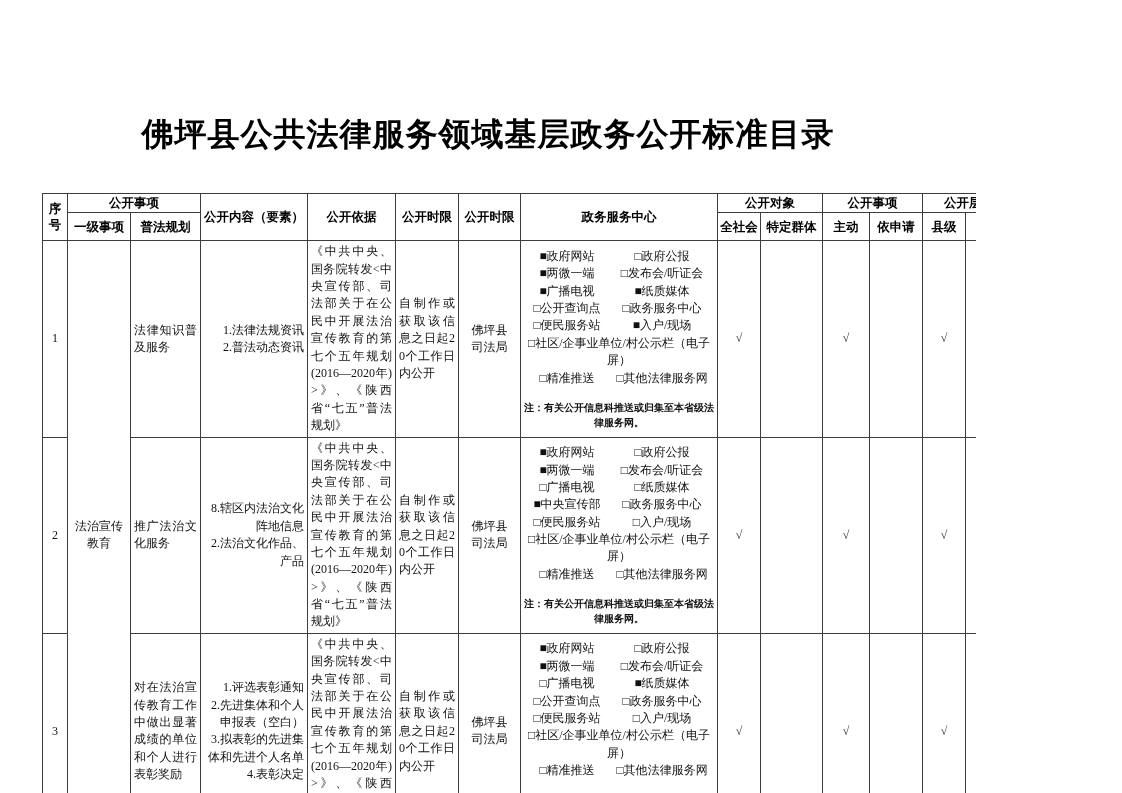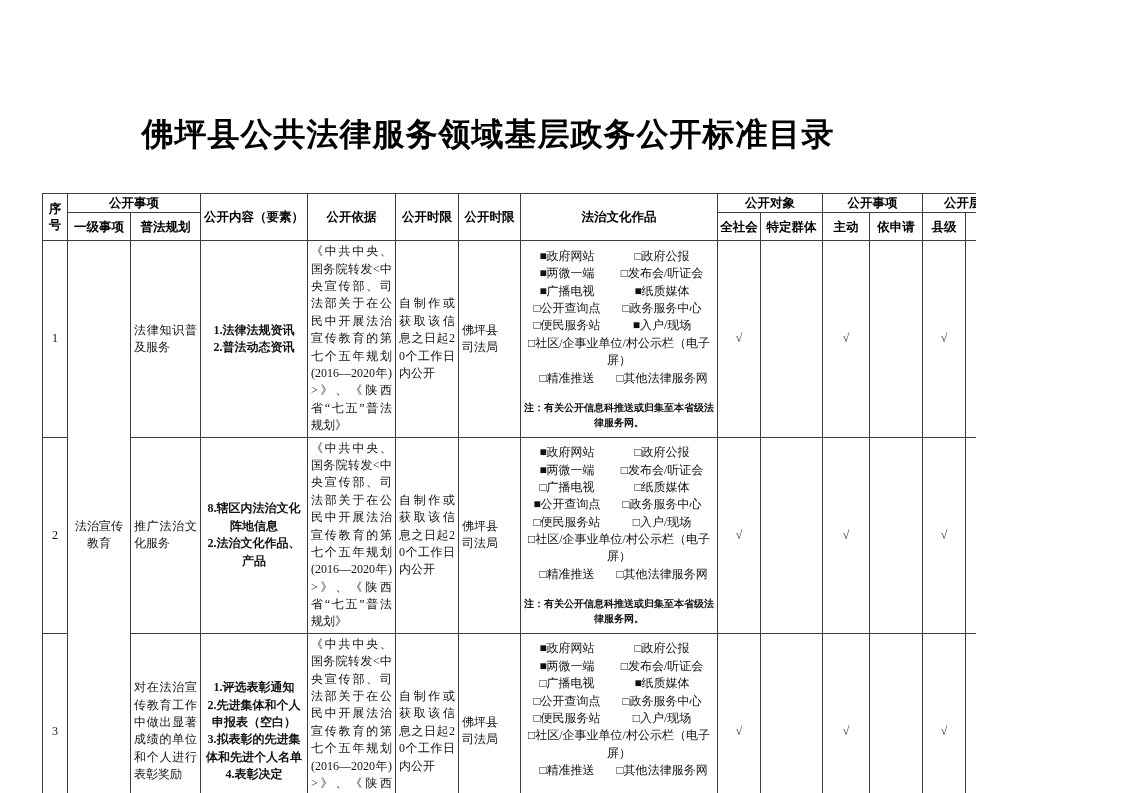--- a/index.html
+++ b/index.html
@@ -50,24 +50,24 @@
   tr.hr1 { height: 19px; }
   tr.hr2 { height: 28px; }
   th.th-channels { text-align: left; padding-left: 6px; }
   tr.r1 { height: 148px; }
   tr.r2 { height: 140px; }
   tr.r3 { height: 135px; }
   .catalog tbody td { font-size: 12px; line-height: 1.45; }
   .cell-seq { text-align: center; }
   .cell-level1 { text-align: center; line-height: 1.7; }
   .cell-level2 { text-align: justify; padding: 2px 5px; }
-  .cell-content { padding: 2px 4px; white-space: pre-line; text-align: center; font-weight: bold; }
+  .cell-content { padding: 2px 4px; white-space: pre-line; text-align: right; }
   .cell-basis { font-size: 11px; text-align: justify; padding: 2px 4px; line-height: 1.4; }
   .cell-time { text-align: justify; padding: 2px 4px; }
-  .cell-subject { white-space: pre-line; line-height: 2.1; }
+  .cell-subject { text-align: center; white-space: pre-line; line-height: 2.1; }
   .cell-channels {
     vertical-align: top;
     padding: 6px 3px 4px 6px;
     font-size: 11px;
     line-height: 1.4;
     text-align: center;
   }
   .ch-line { display: flex; }
   .ch-left { width: 86px; flex: none; }
   .ch-right { flex: 1; }
@@ -106,21 +106,21 @@
         <col style="width:50px">
     </colgroup>
     <thead>
       <tr class="hr1">
         <th rowspan="2">序号</th>
         <th colspan="2">公开事项</th>
         <th rowspan="2">公开内容（要素）</th>
         <th rowspan="2">公开依据</th>
         <th rowspan="2">公开时限</th>
         <th rowspan="2">公开时限</th>
-        <th rowspan="2" class="th-channels">法治文化作品</th>
+        <th rowspan="2" class="th-channels">政务服务中心</th>
         <th colspan="2">公开对象</th>
         <th colspan="2">公开事项</th>
         <th colspan="2">公开层级</th>
       </tr>
       <tr class="hr2">
         <th>一级事项</th>
         <th>普法规划</th>
         <th>全社会</th>
         <th>特定群体</th>
         <th>主动</th>
@@ -193,21 +193,21 @@
           </div>
           <div class="ch-line">
             <span class="ch-left">■两微一端</span>
             <span class="ch-right">□发布会/听证会</span>
           </div>
           <div class="ch-line">
             <span class="ch-left">□广播电视</span>
             <span class="ch-right">□纸质媒体</span>
           </div>
           <div class="ch-line">
-            <span class="ch-left">■公开查询点</span>
+            <span class="ch-left">■中央宣传部</span>
             <span class="ch-right">□政务服务中心</span>
           </div>
           <div class="ch-line">
             <span class="ch-left">□便民服务站</span>
             <span class="ch-right">□入户/现场</span>
           </div>
           <div class="ch-line">□社区/企事业单位/村公示栏（电子屏）</div>
           <div class="ch-line">
             <span class="ch-left">□精准推送</span>
             <span class="ch-right"><span>□其他</span><span class="ch-link">法律服务网</span></span>

